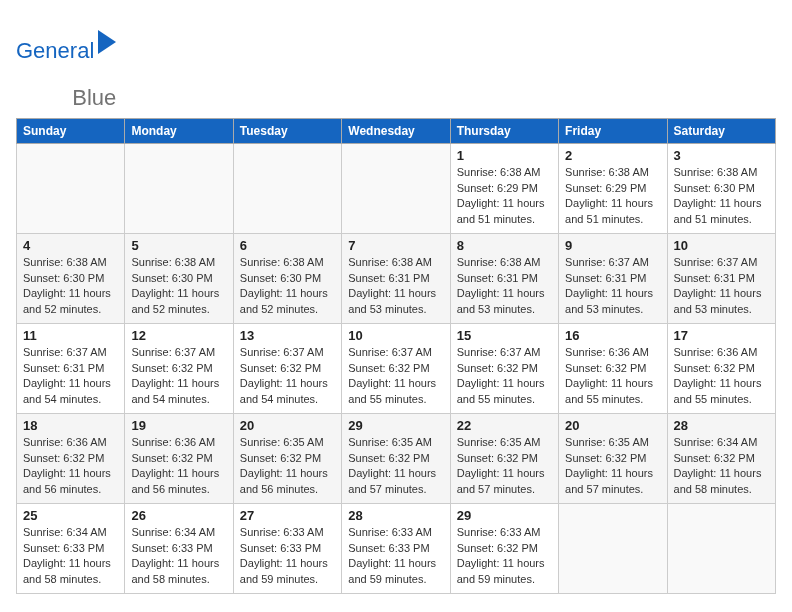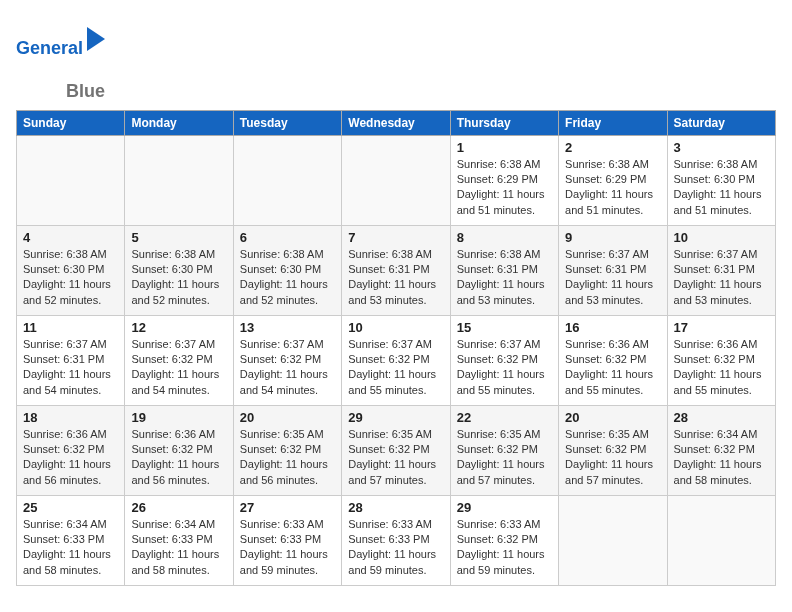--- a/index.html
+++ b/index.html
@@ -14,22 +14,22 @@
       display: flex;
       justify-content: space-between;
       align-items: flex-start;
       margin-bottom: 8px;
     }
     .logo {
       display: flex;
       align-items: center;
     }
     .logo-text {
-      font-size: 18px;
-      font-weight: bold;
+      font-size: 22px;
+      font-weight: normal;
       color: #333;
       line-height: 1.1;
       margin-top: 23px;
     }
     .logo-text span {
       color: #1565c0;
     }
     .logo-arrow {
       width: 0;
       height: 0;

